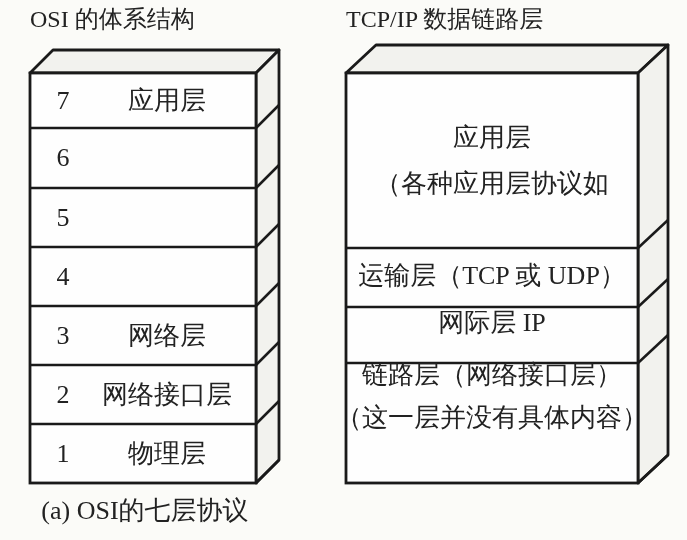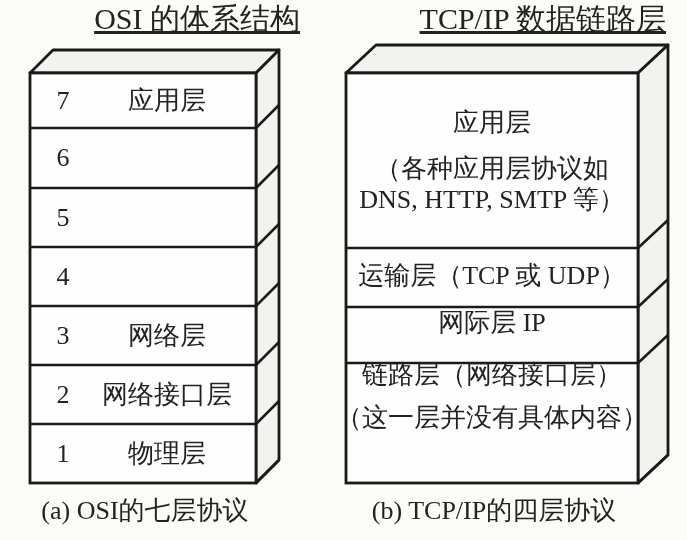--- a/index.html
+++ b/index.html
@@ -14,21 +14,21 @@
     width:687px;height:540px;
     background:var(--background);
     font-family:"Liberation Serif","DejaVu Serif",serif;
     color:var(--text);
     overflow:hidden;
   }
   .stage{position:relative;width:687px;height:540px;}
   .art{position:absolute;left:0;top:0;}
   .title{
     position:absolute;top:4px;height:30px;line-height:30px;
-    font-size:30px;text-align:right;white-space:nowrap;text-decoration:underline;
+    font-size:24px;text-align:left;white-space:nowrap;
   }
   .title-left{left:30px;width:270px;}
   .title-right{left:346px;width:320px;}
   .osi-stack{position:absolute;left:30px;top:73px;width:226px;height:410px;}
   .osi-row{display:flex;align-items:center;font-size:26px;}
   .osi-num{width:66px;text-align:center;flex:0 0 auto;}
   .osi-label{flex:1 1 auto;text-align:center;padding-right:18px;white-space:nowrap;}
   .tcp-stack{position:absolute;left:346px;top:73px;width:292px;height:410px;}
   .tcp-row{
     display:flex;flex-direction:column;align-items:center;justify-content:center;
@@ -120,30 +120,28 @@
     <div class="osi-row" style="height:59px">
       <span class="osi-num">1</span>
       <span class="osi-label">物理层</span>
     </div>
   </div>
 
   <div class="tcp-stack">
     <div class="tcp-row" style="height:175px">
       <span class="tcp-line tcp-app-gap">应用层</span>
       <span class="tcp-line">（各种应用层协议如</span>
-      <span class="tcp-line">DNS, HTTP, SMTP 等）</span>
     </div>
     <div class="tcp-row" style="height:54px">
       <span class="tcp-line">运输层（TCP 或 UDP）</span>
     </div>
     <div class="tcp-row" style="height:40px">
       <span class="tcp-line">网际层 IP</span>
     </div>
     <div class="tcp-row tcp-link" style="height:108px">
       <span class="tcp-line">链路层（网络接口层）</span>
       <span class="tcp-line">（这一层并没有具体内容）</span>
     </div>
   </div>
 
   <div class="caption caption-left">(a) OSI的七层协议</div>
-  <div class="caption caption-right">(b) TCP/IP的四层协议</div>
 
 </div>
 
 </body></html>

